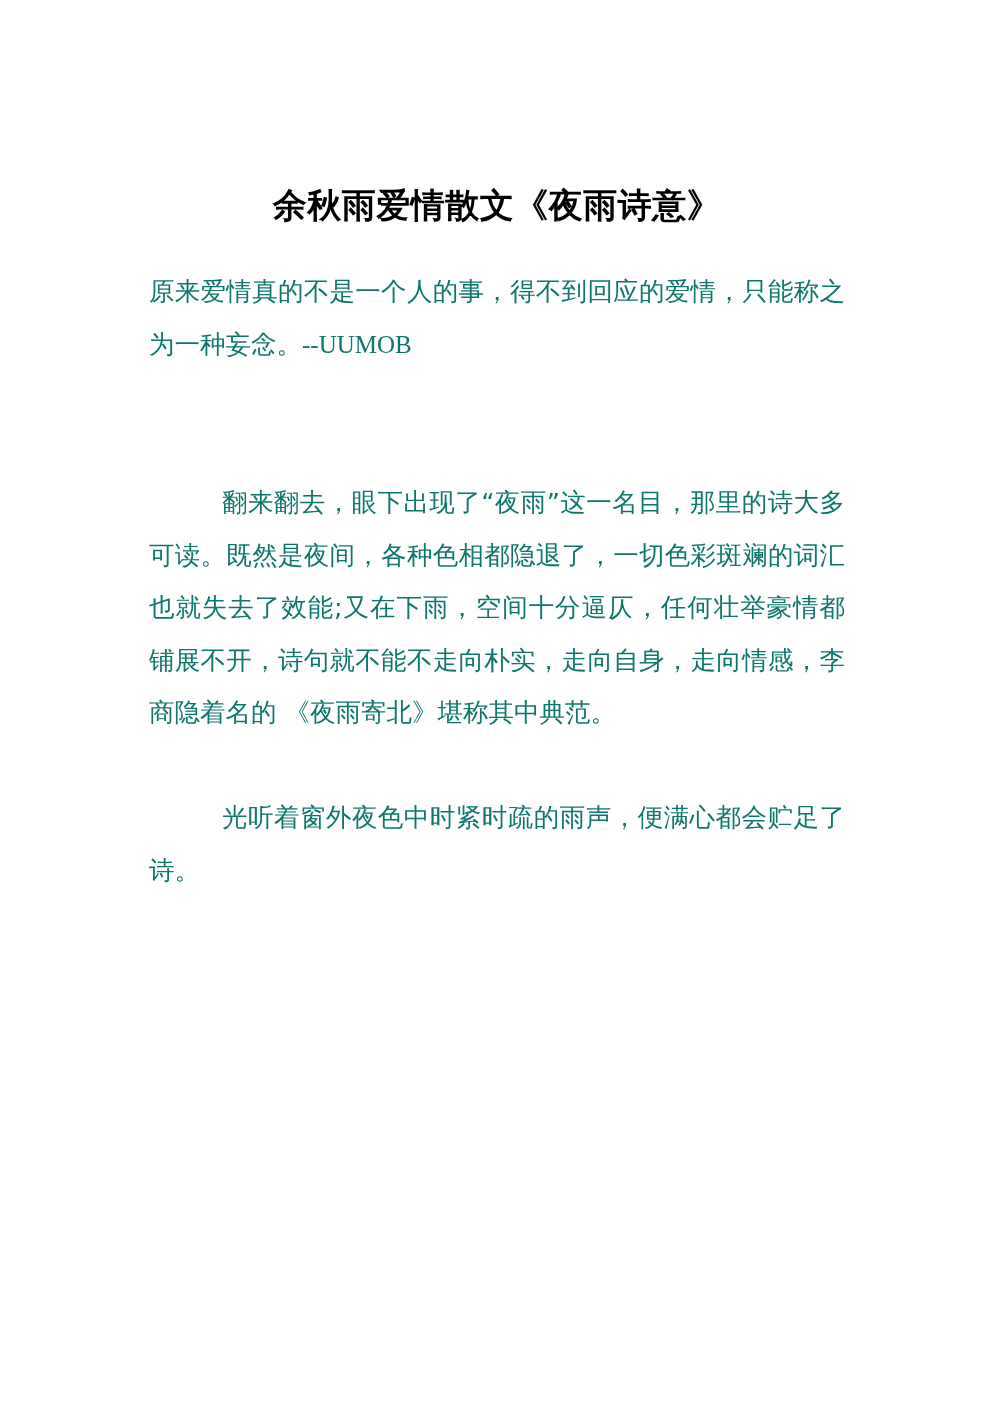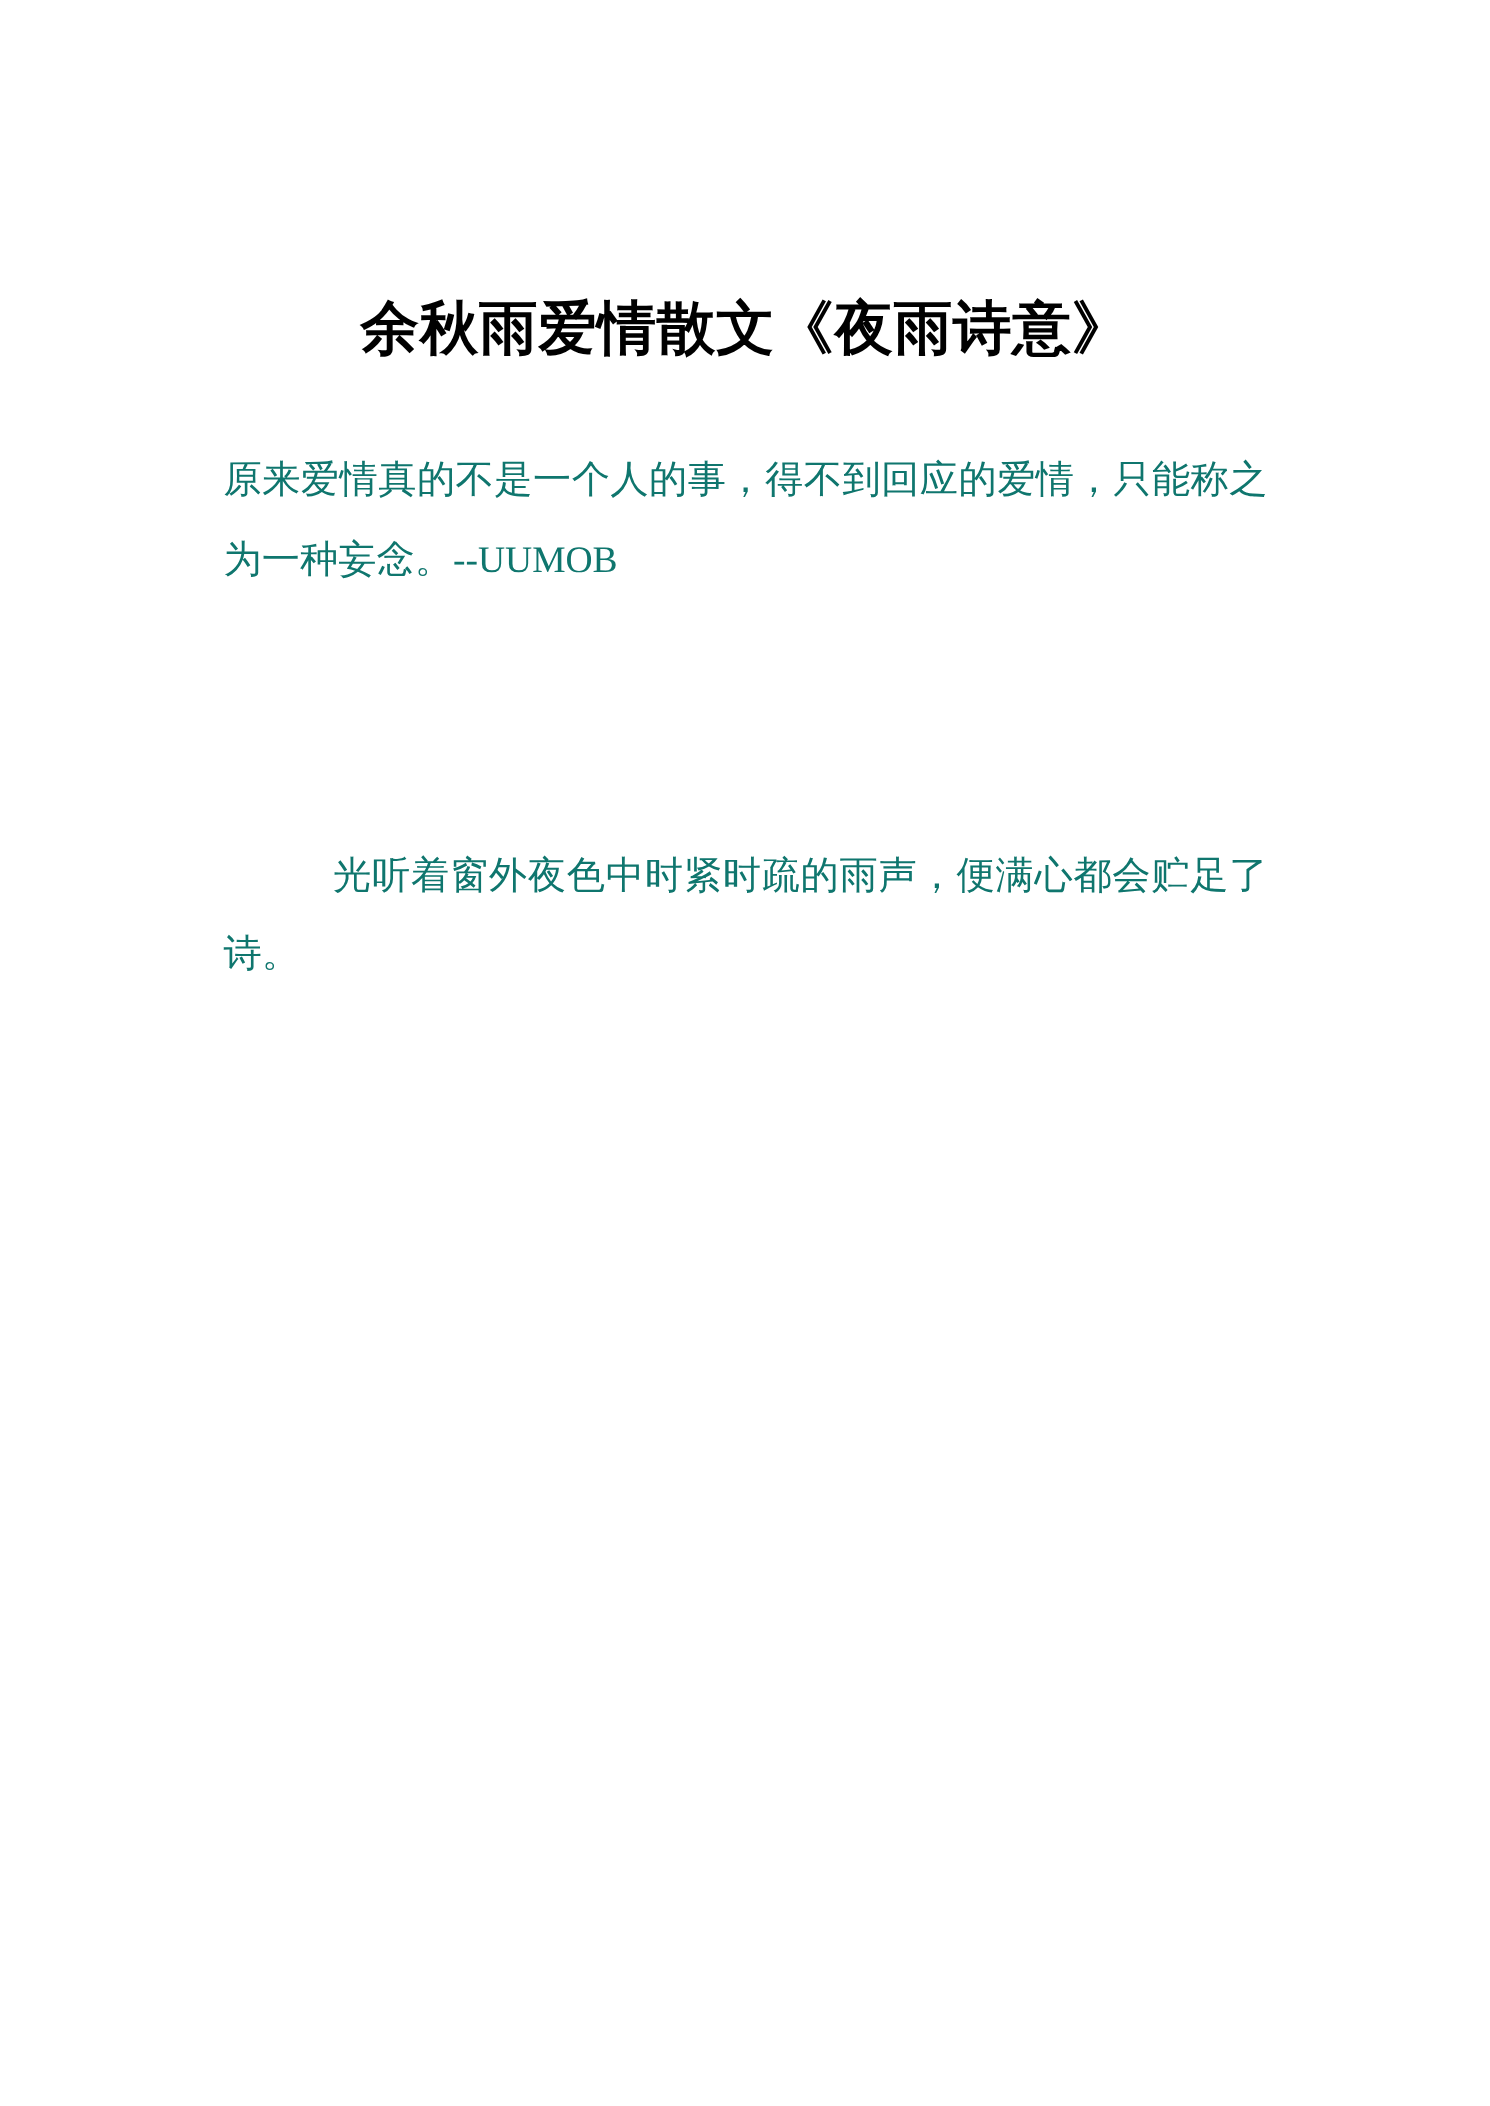--- a/index.html
+++ b/index.html
@@ -29,25 +29,25 @@
   }
 
   .doc-body {
     position: absolute;
     left: 149px;
     top: 0;
     width: 696px;
   }
 
   .doc-title {
-    margin: 12px;
+    margin: 0;
     padding: 0;
     font-family: "DejaVu Sans", "Liberation Sans", sans-serif;
     font-weight: bold;
-    font-size: 39px;
+    font-size: 34px;
     line-height: 1;
     text-align: center;
     letter-spacing: 0.5px;
     padding-top: 188px;
     white-space: nowrap;
   }
 
   .para {
     margin: 0;
     padding: 0;
@@ -90,19 +90,20 @@
     <div class="gap-after-title"></div>
 
     <p class="para"><span>原来爱情真的不是一个人的事，得不到回应的爱情，只能称之为一种妄念。</span><span class="latin">--UUMOB</span></p>
 
 
     <div class="blank-line"></div>
 
 
     <div class="blank-line"></div>
 
+    <p class="para indent-para"><span>翻来翻去，眼下出现了“夜雨”这一名目，那里的诗大多可读。既然是夜间，各种色相都隐退了，一切色彩斑斓的词汇也就失去了效能;又在下雨，空间十分逼仄，任何壮举豪情都铺展不开，诗句就不能不走向朴实，走向自身，走向情感，李商隐着名的 《夜雨寄北》堪称其中典范。</span></p>
 
     <div class="blank-line"></div>
 
     <p class="para indent-para"><span>光听着窗外夜色中时紧时疏的雨声，便满心都会贮足了诗。</span></p>
 
   </div>
 </div>
 
 </body></html>

